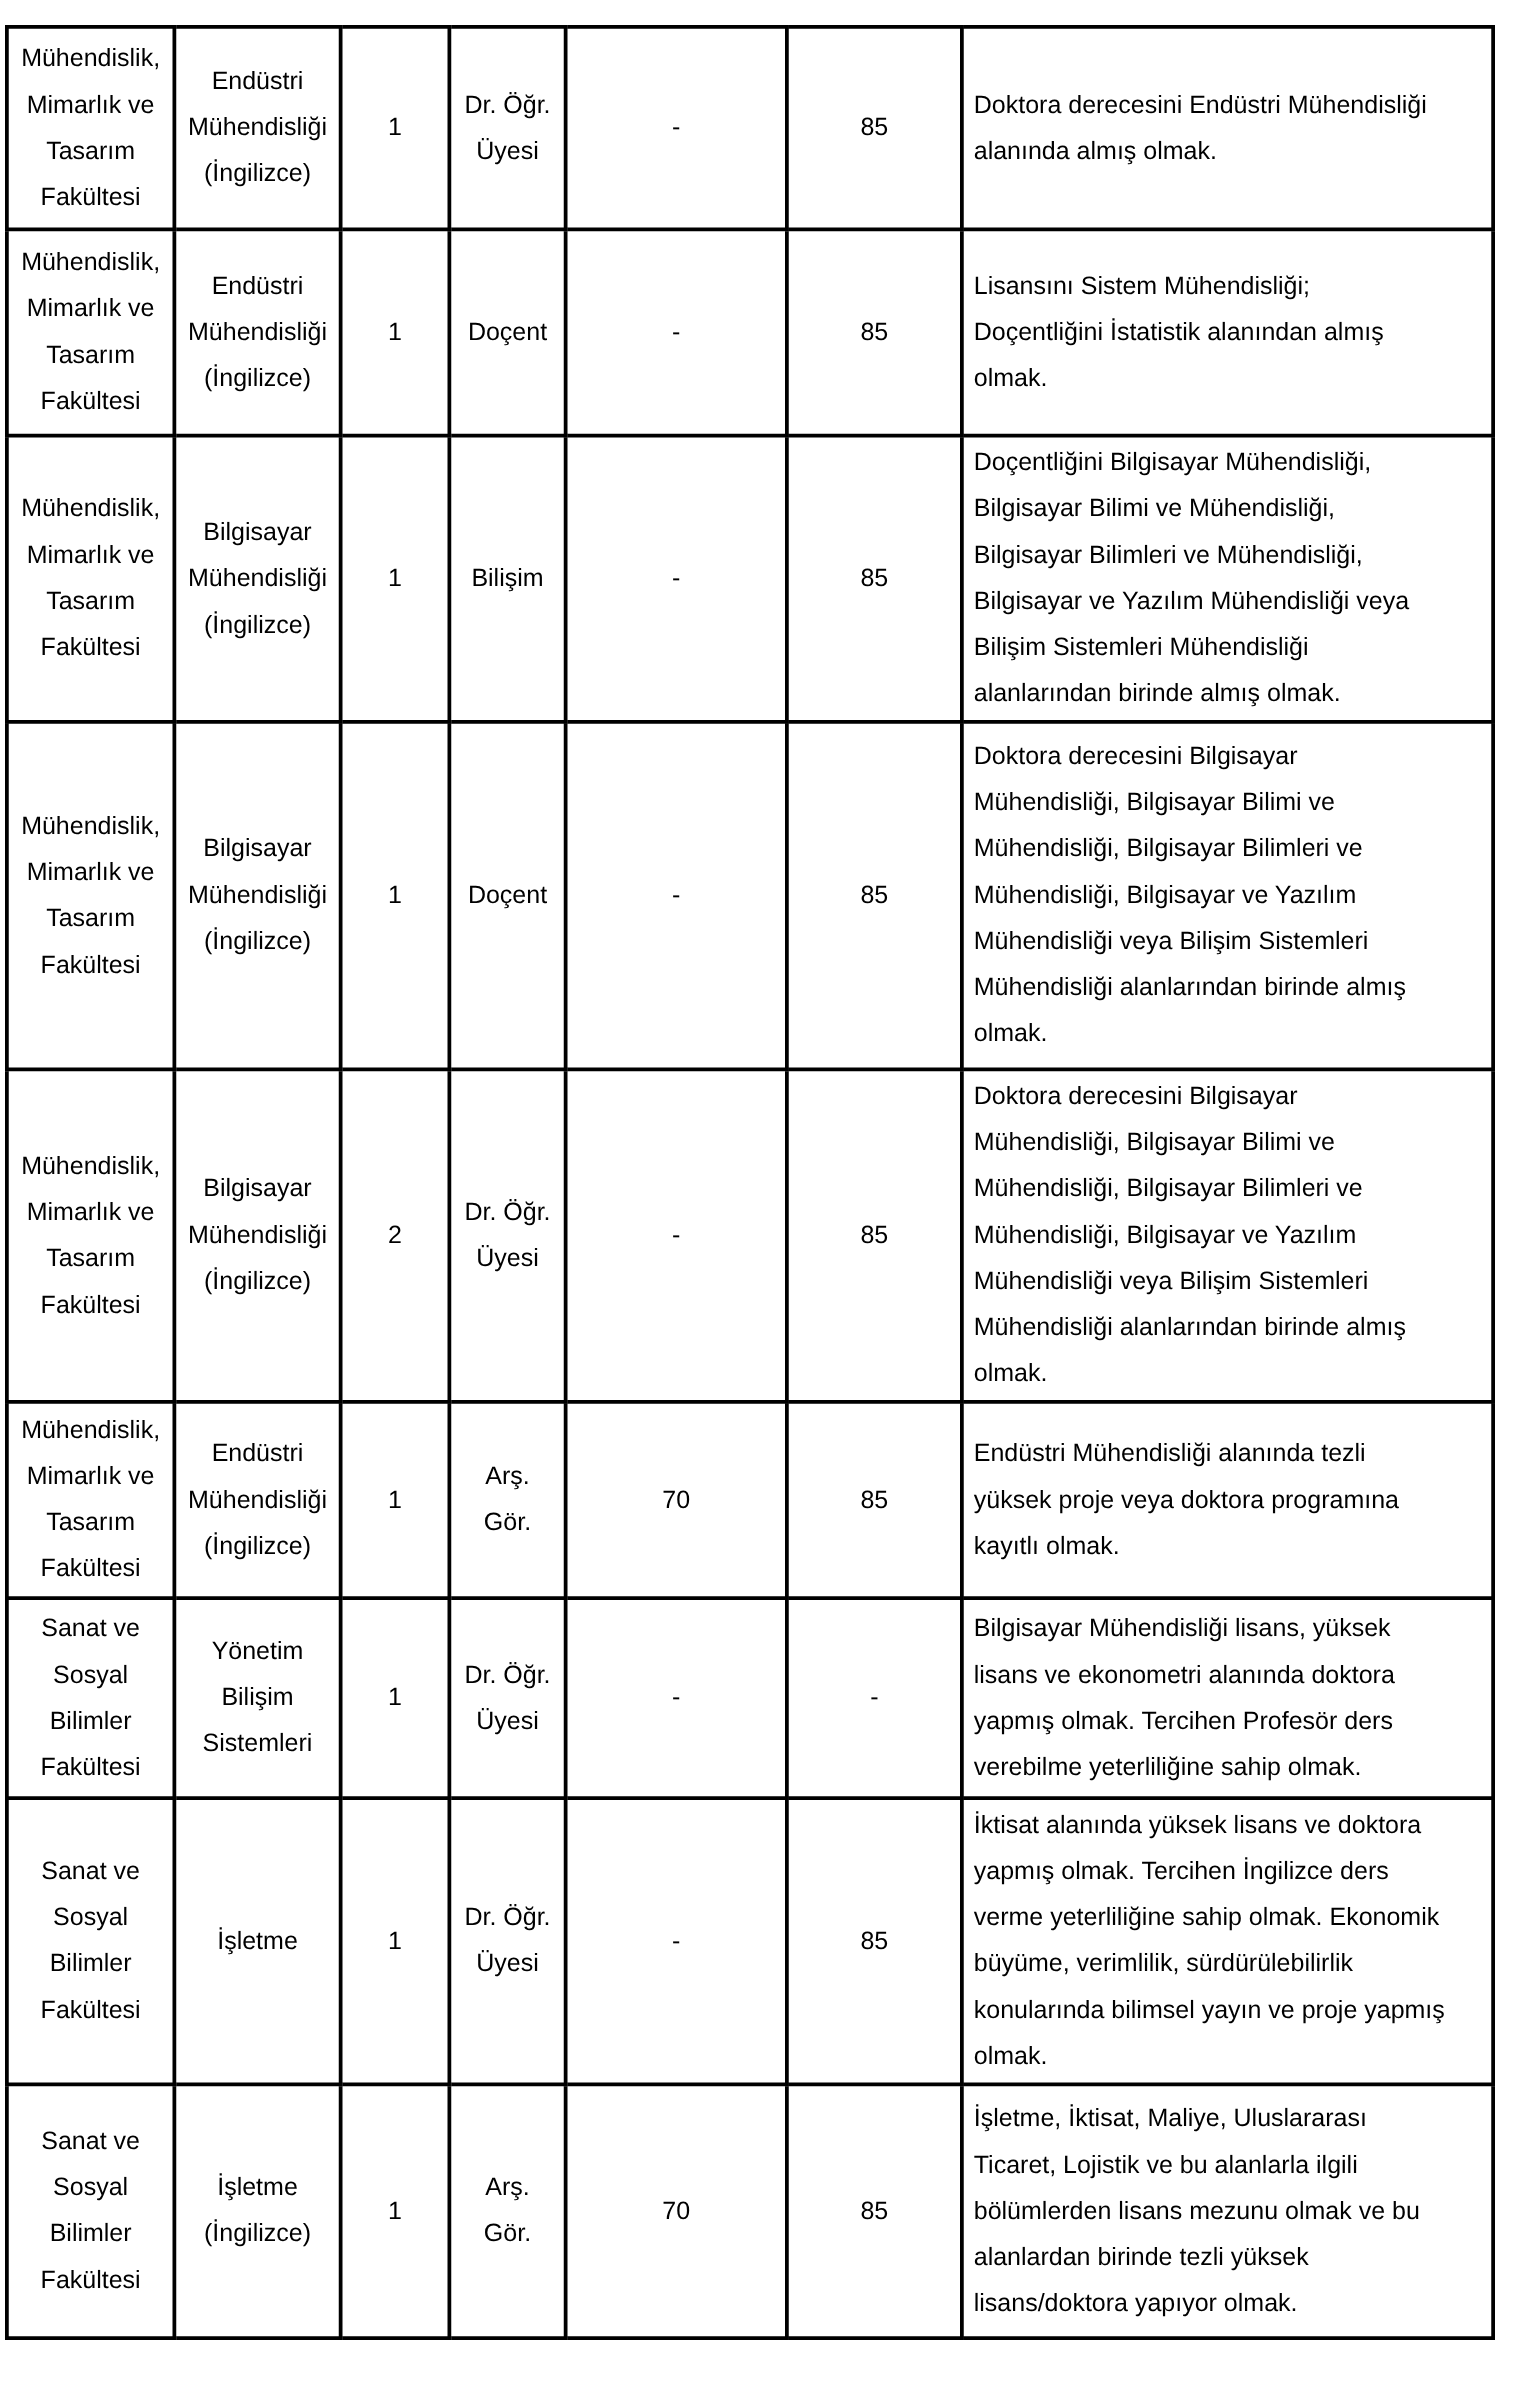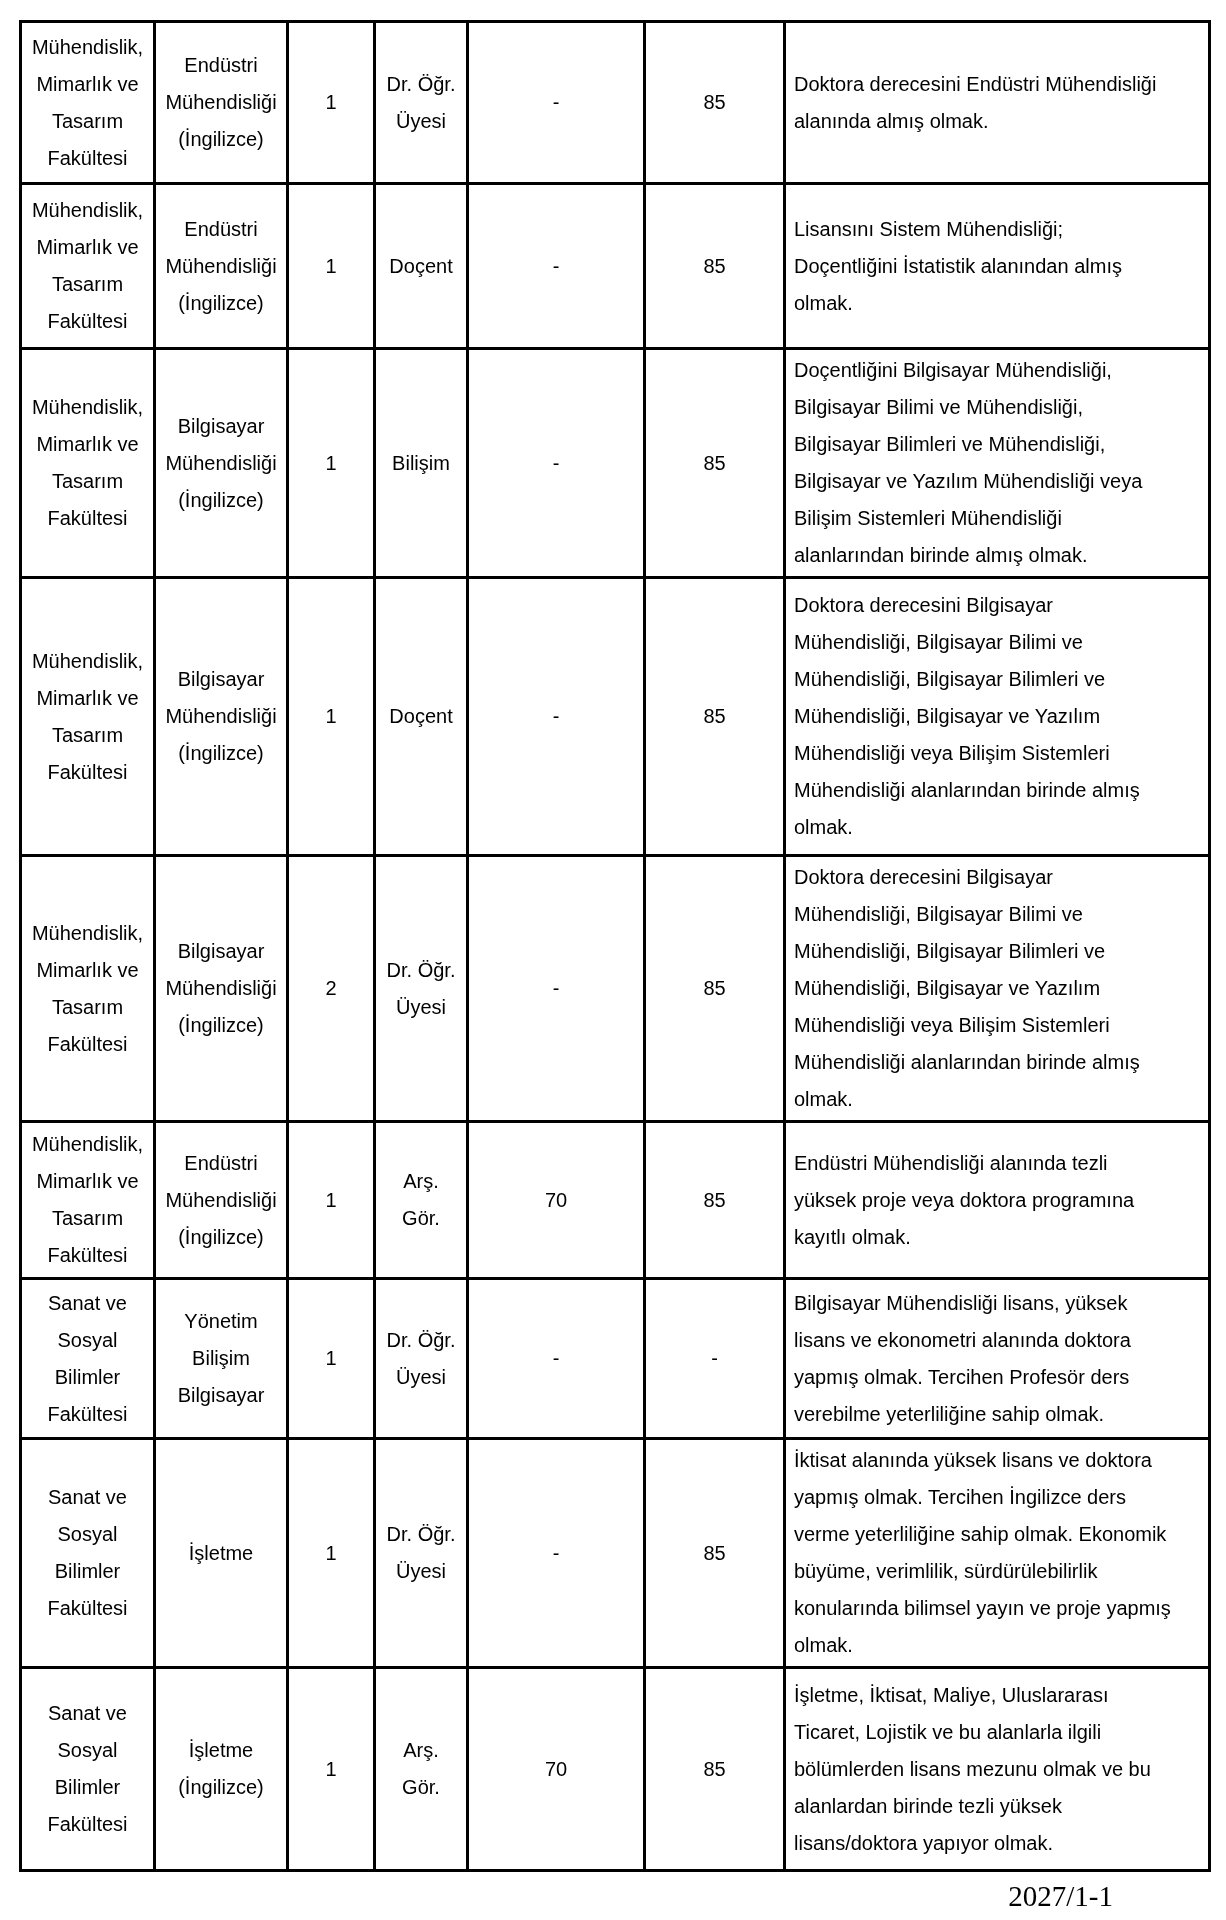--- a/index.html
+++ b/index.html
@@ -16,21 +16,21 @@
   }
   .page {
     position: relative;
     width: 1226px;
     height: 1920px;
   }
   table.jobs {
     border-collapse: collapse;
     table-layout: fixed;
     width: 1189px;
-    margin: 20px 0 0 19px;
+    margin: 20px 0 0 4px;
   }
   table.jobs td {
     border: 3px solid #000000;
     vertical-align: middle;
     text-align: center;
     white-space: pre-line;
     font-size: 20px;
     line-height: 37px;
     padding: 0 2px;
     overflow: hidden;
@@ -185,21 +185,21 @@
 yüksek proje veya doktora programına
 kayıtlı olmak.</td>
       </tr>
       <tr class="r6">
         <td>Sanat ve
 Sosyal
 Bilimler
 Fakültesi</td>
         <td>Yönetim
 Bilişim
-Bilgisayar</td>
+Sistemleri</td>
         <td>1</td>
         <td>Dr. Öğr.
 Üyesi</td>
         <td>-</td>
         <td>-</td>
         <td class="desc">Bilgisayar Mühendisliği lisans, yüksek
 lisans ve ekonometri alanında doktora
 yapmış olmak. Tercihen Profesör ders
 verebilme yeterliliğine sahip olmak.</td>
       </tr>
@@ -235,15 +235,14 @@
         <td>85</td>
         <td class="desc">İşletme, İktisat, Maliye, Uluslararası
 Ticaret, Lojistik ve bu alanlarla ilgili
 bölümlerden lisans mezunu olmak ve bu
 alanlardan birinde tezli yüksek
 lisans/doktora yapıyor olmak.</td>
       </tr>
     </tbody>
   </table>
 
-  <div class="footer">2027/1-1</div>
 
 </div>
 
 </body></html>

